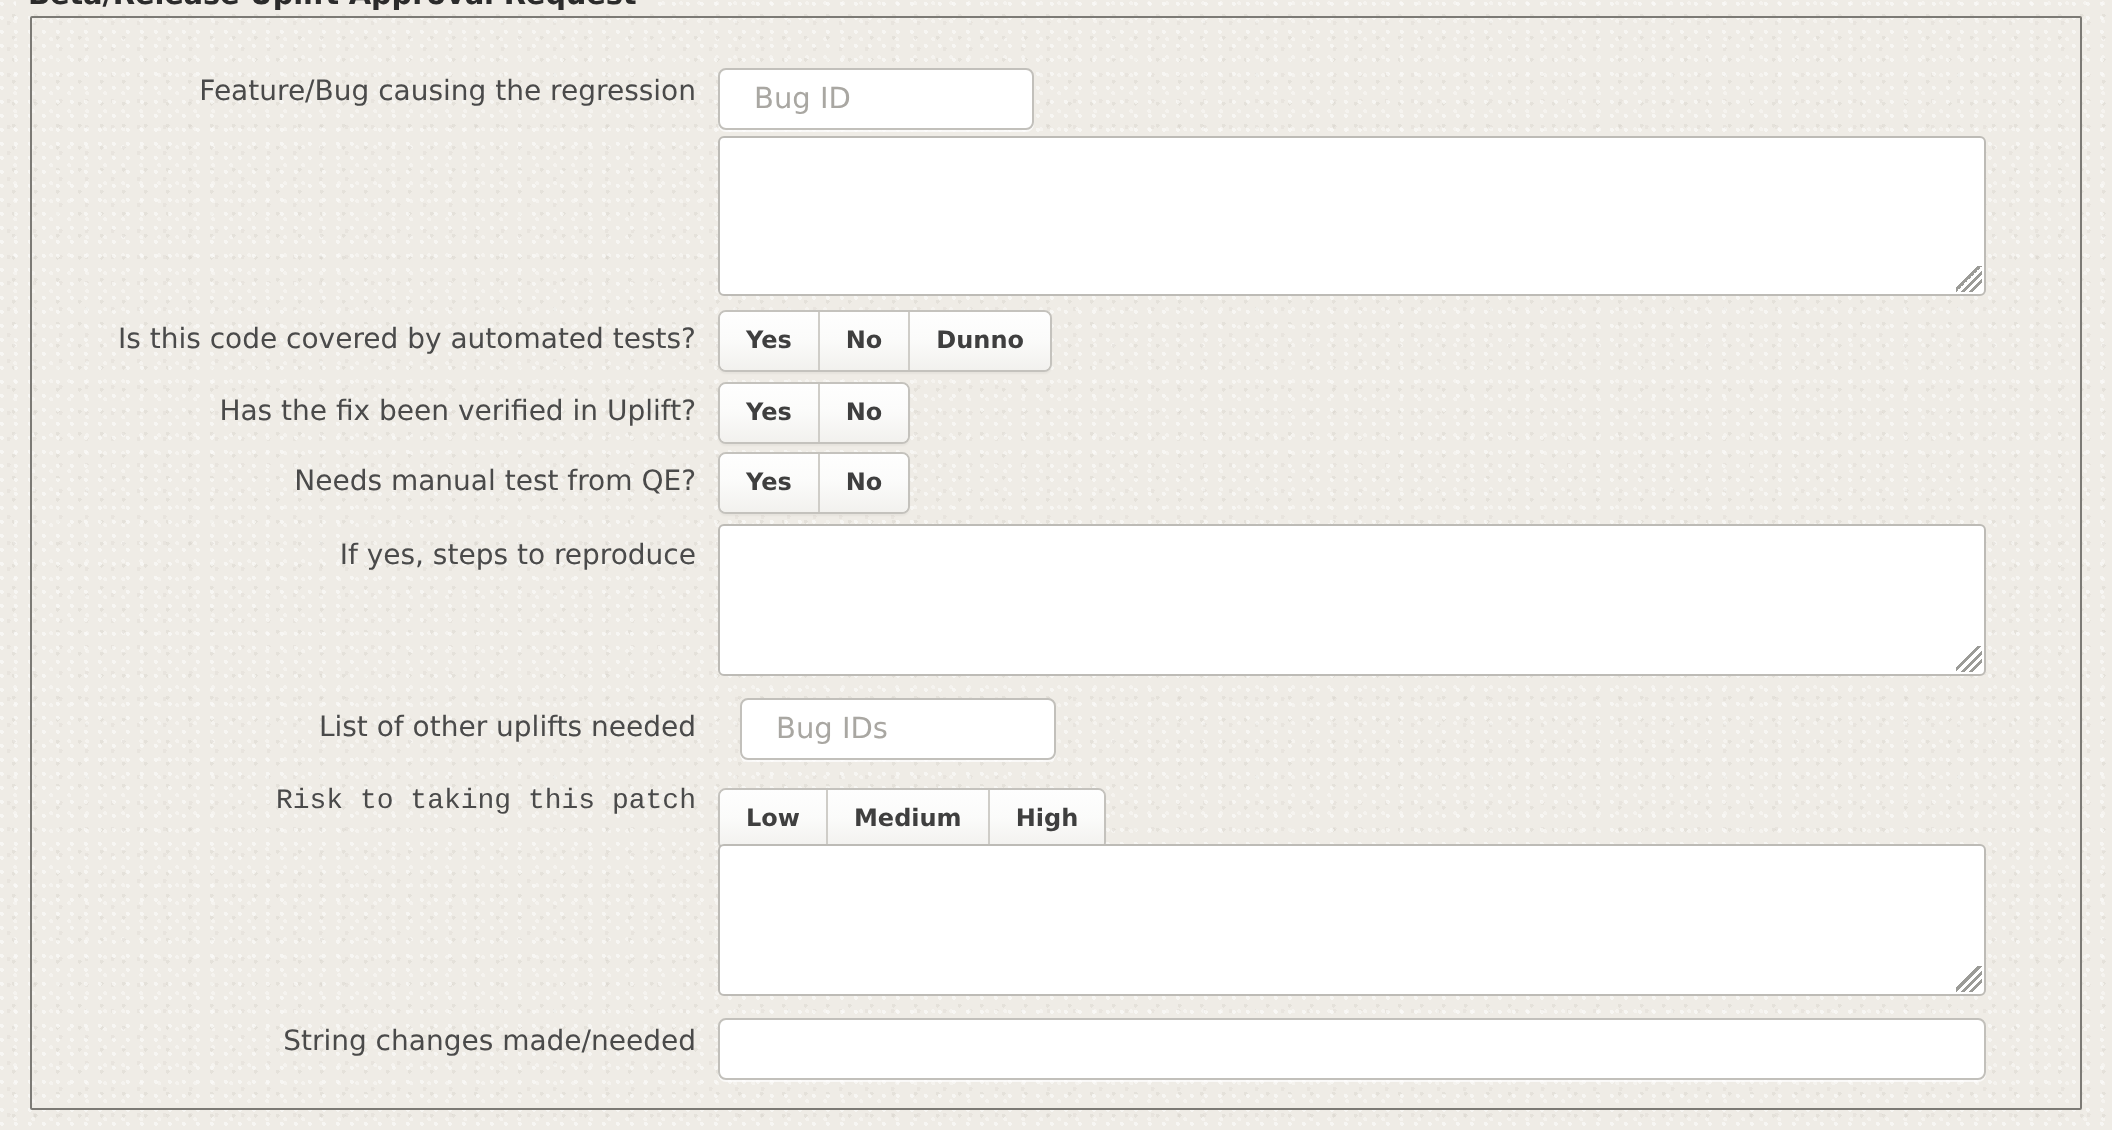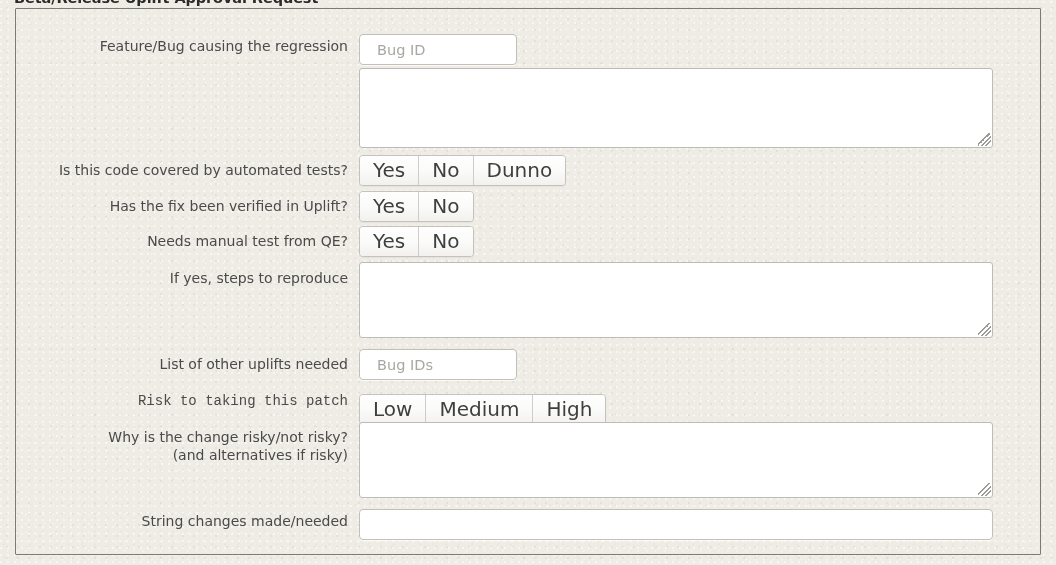--- a/index.html
+++ b/index.html
@@ -139,24 +139,25 @@
   }
   .seg-btn {
     box-sizing: border-box;
     height: 29px;
     line-height: 27px;
     padding: 0 13px;
     border: none;
     border-right: 1px solid #cfcdc8;
     background: linear-gradient(to bottom, #fefefe 0%, #fbfbfa 48%, #f2f1ee 100%);
     font-family: "DejaVu Sans", sans-serif;
-    font-size: 20px;
+    font-size: 12px;
     color: #3f3f3f;
     cursor: pointer;
     white-space: nowrap;
+    font-weight: bold;
   }
   .seg-btn:last-child { border-right: none; }
 </style>
 </head>
 <body>
 
 <fieldset class="uplift-fieldset">
   
 </fieldset>
 
@@ -213,38 +214,36 @@
     <div class="row-label" style="right:708px; top:7px;">If yes, steps to reproduce</div>
     <div class="row-control ta-wrap" style="left:359px; top:0;">
       <textarea class="txt-area" style="width: 634px; height: 76px;"></textarea>
       <div class="ta-grip"></div>
     </div>
   </div>
 
   <div class="row" style="left:0; top:349px; width:100%;">
     <div class="row-label" style="right:708px; top:6px;">List of other uplifts needed</div>
     <div class="row-control" style="left:359px; top:0;">
-      <input class="txt-input" style="width: 158px;" type="text" placeholder="Bug IDs">
+      <input class="txt-input" style="width: 158px; margin-left: 11px;" type="text" placeholder="Bug IDs">
     </div>
   </div>
 
   <div class="row" style="left:0; top:386px; width:100%;">
     <div class="row-label" style="right:708px; top:6px;font-family:Liberation Mono, monospace;">Risk to taking this patch</div>
     <div class="row-control" style="left:359px; top:0;margin-top:8px;">
       <div class="btn-group">
         <button class="seg-btn">Low</button>
         <button class="seg-btn">Medium</button>
         <button class="seg-btn">High</button>
       </div>
     </div>
   </div>
 
   <div class="row" style="left:0; top:422px; width:100%;">
-    <div class="row-label" style="right:708px; top:6px;">Why is the change risky/not risky?
-(and alternatives if risky)</div>
     <div class="row-control ta-wrap" style="left:359px; top:0;">
       <textarea class="txt-area" style="width: 634px; height: 76px;"></textarea>
       <div class="ta-grip"></div>
     </div>
   </div>
 
   <div class="row" style="left:0; top:509px; width:100%;">
     <div class="row-label" style="right:708px; top:3px;">String changes made/needed</div>
     <div class="row-control" style="left:359px; top:0;">
       <input class="txt-input" style="width: 634px;" type="text">

